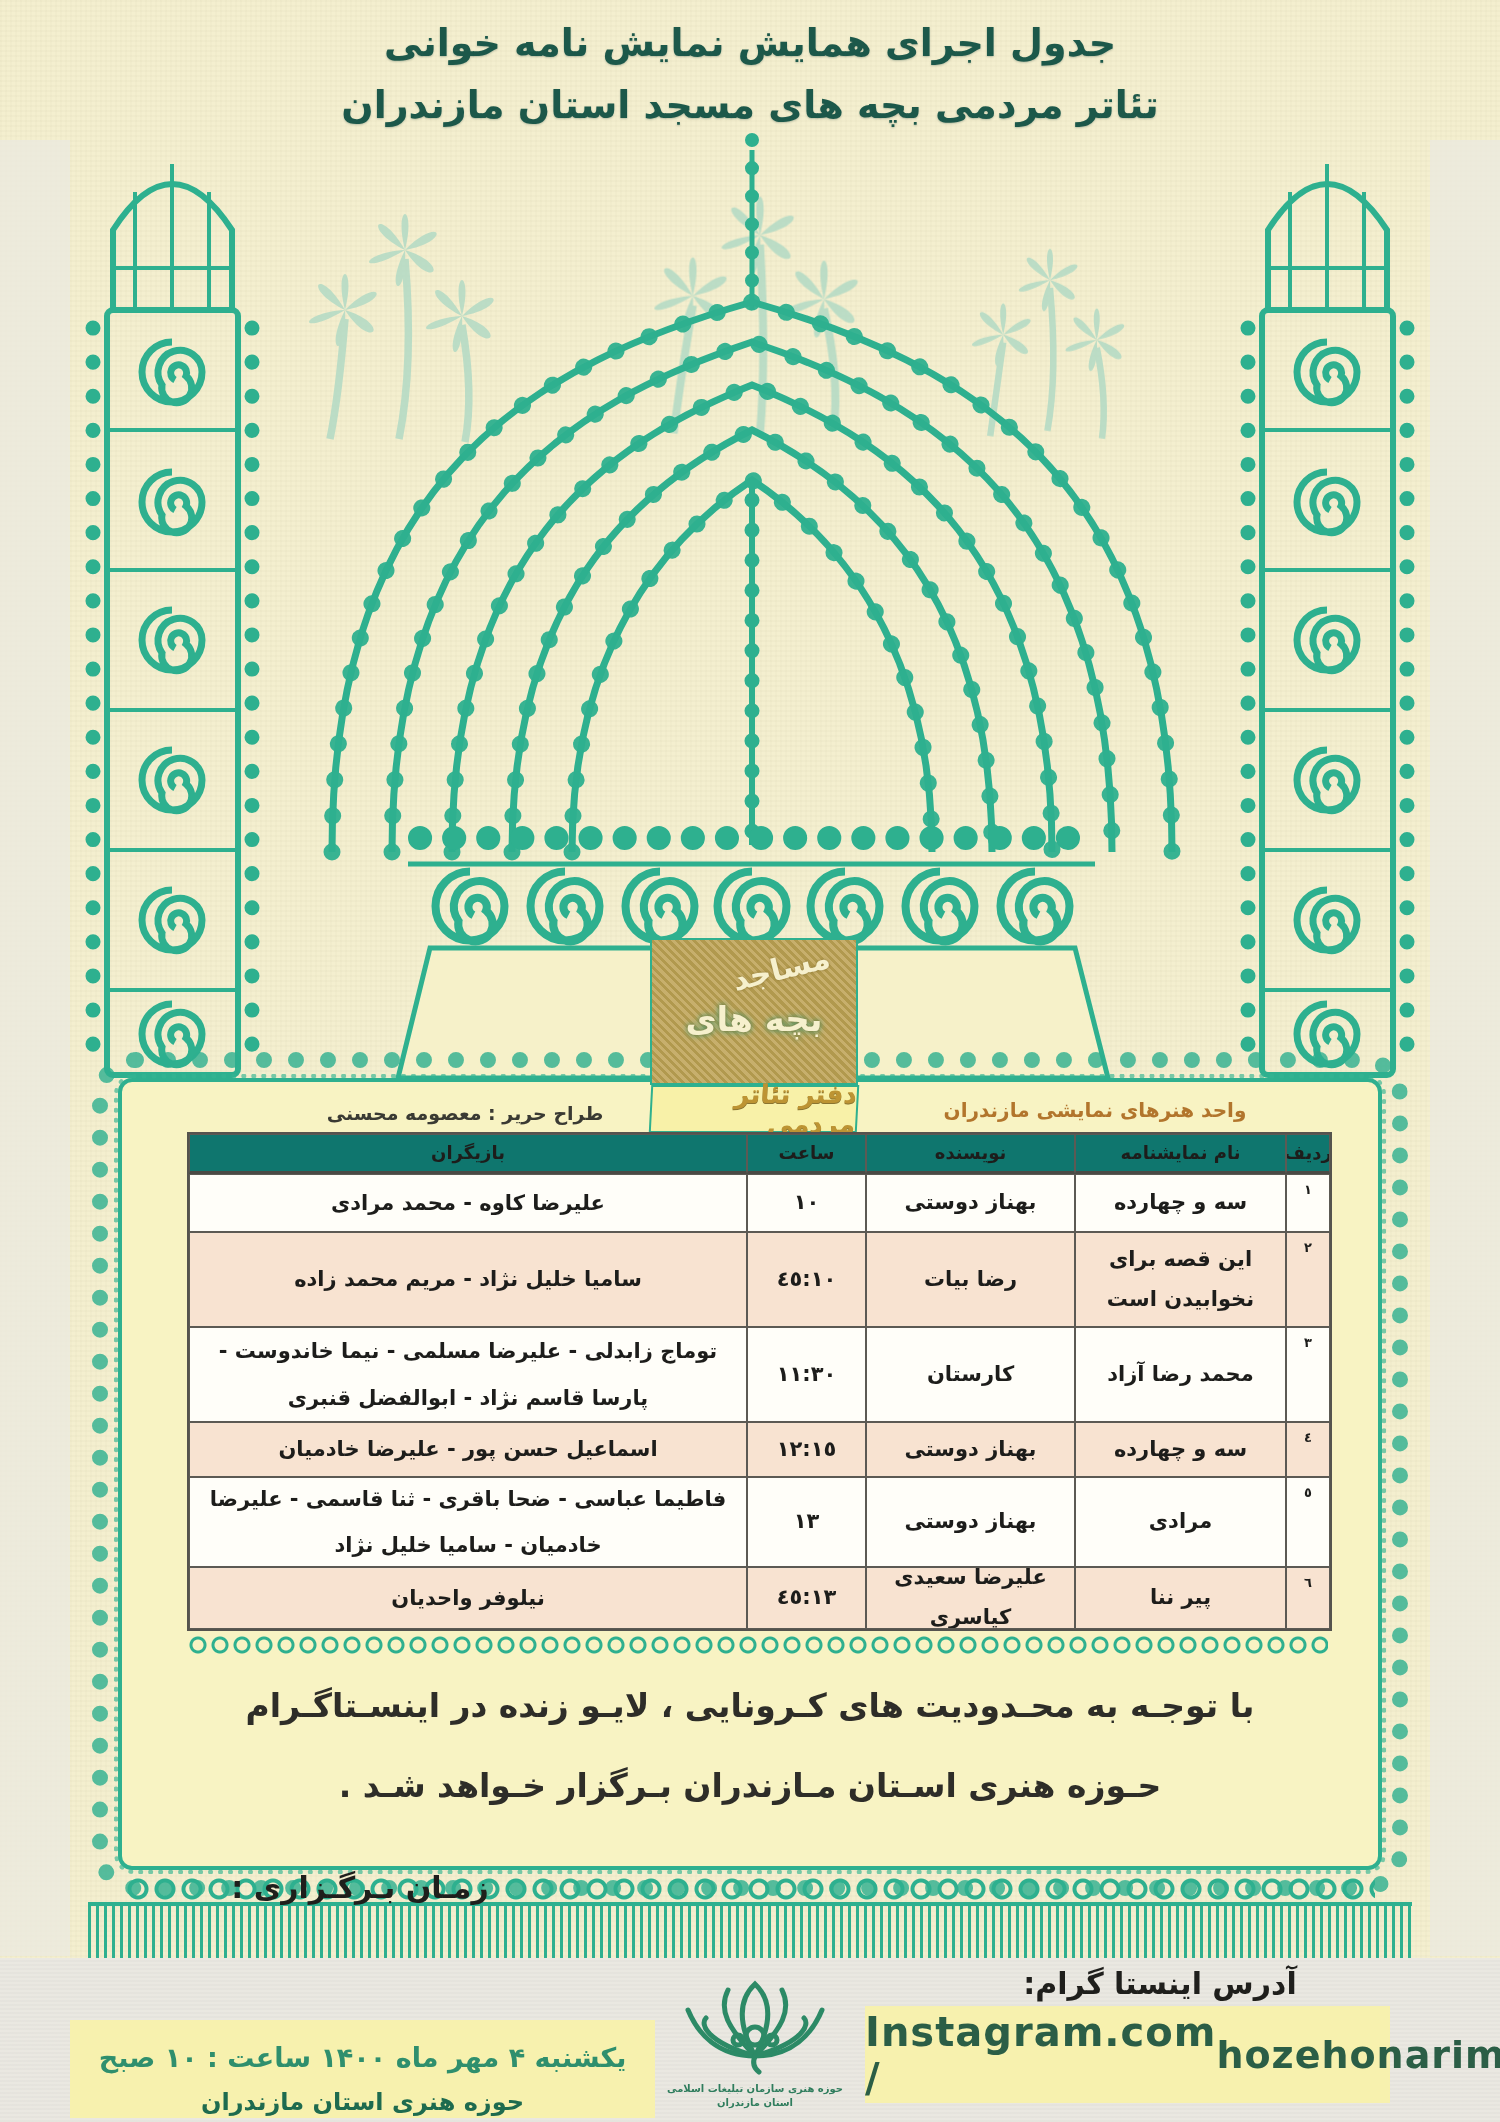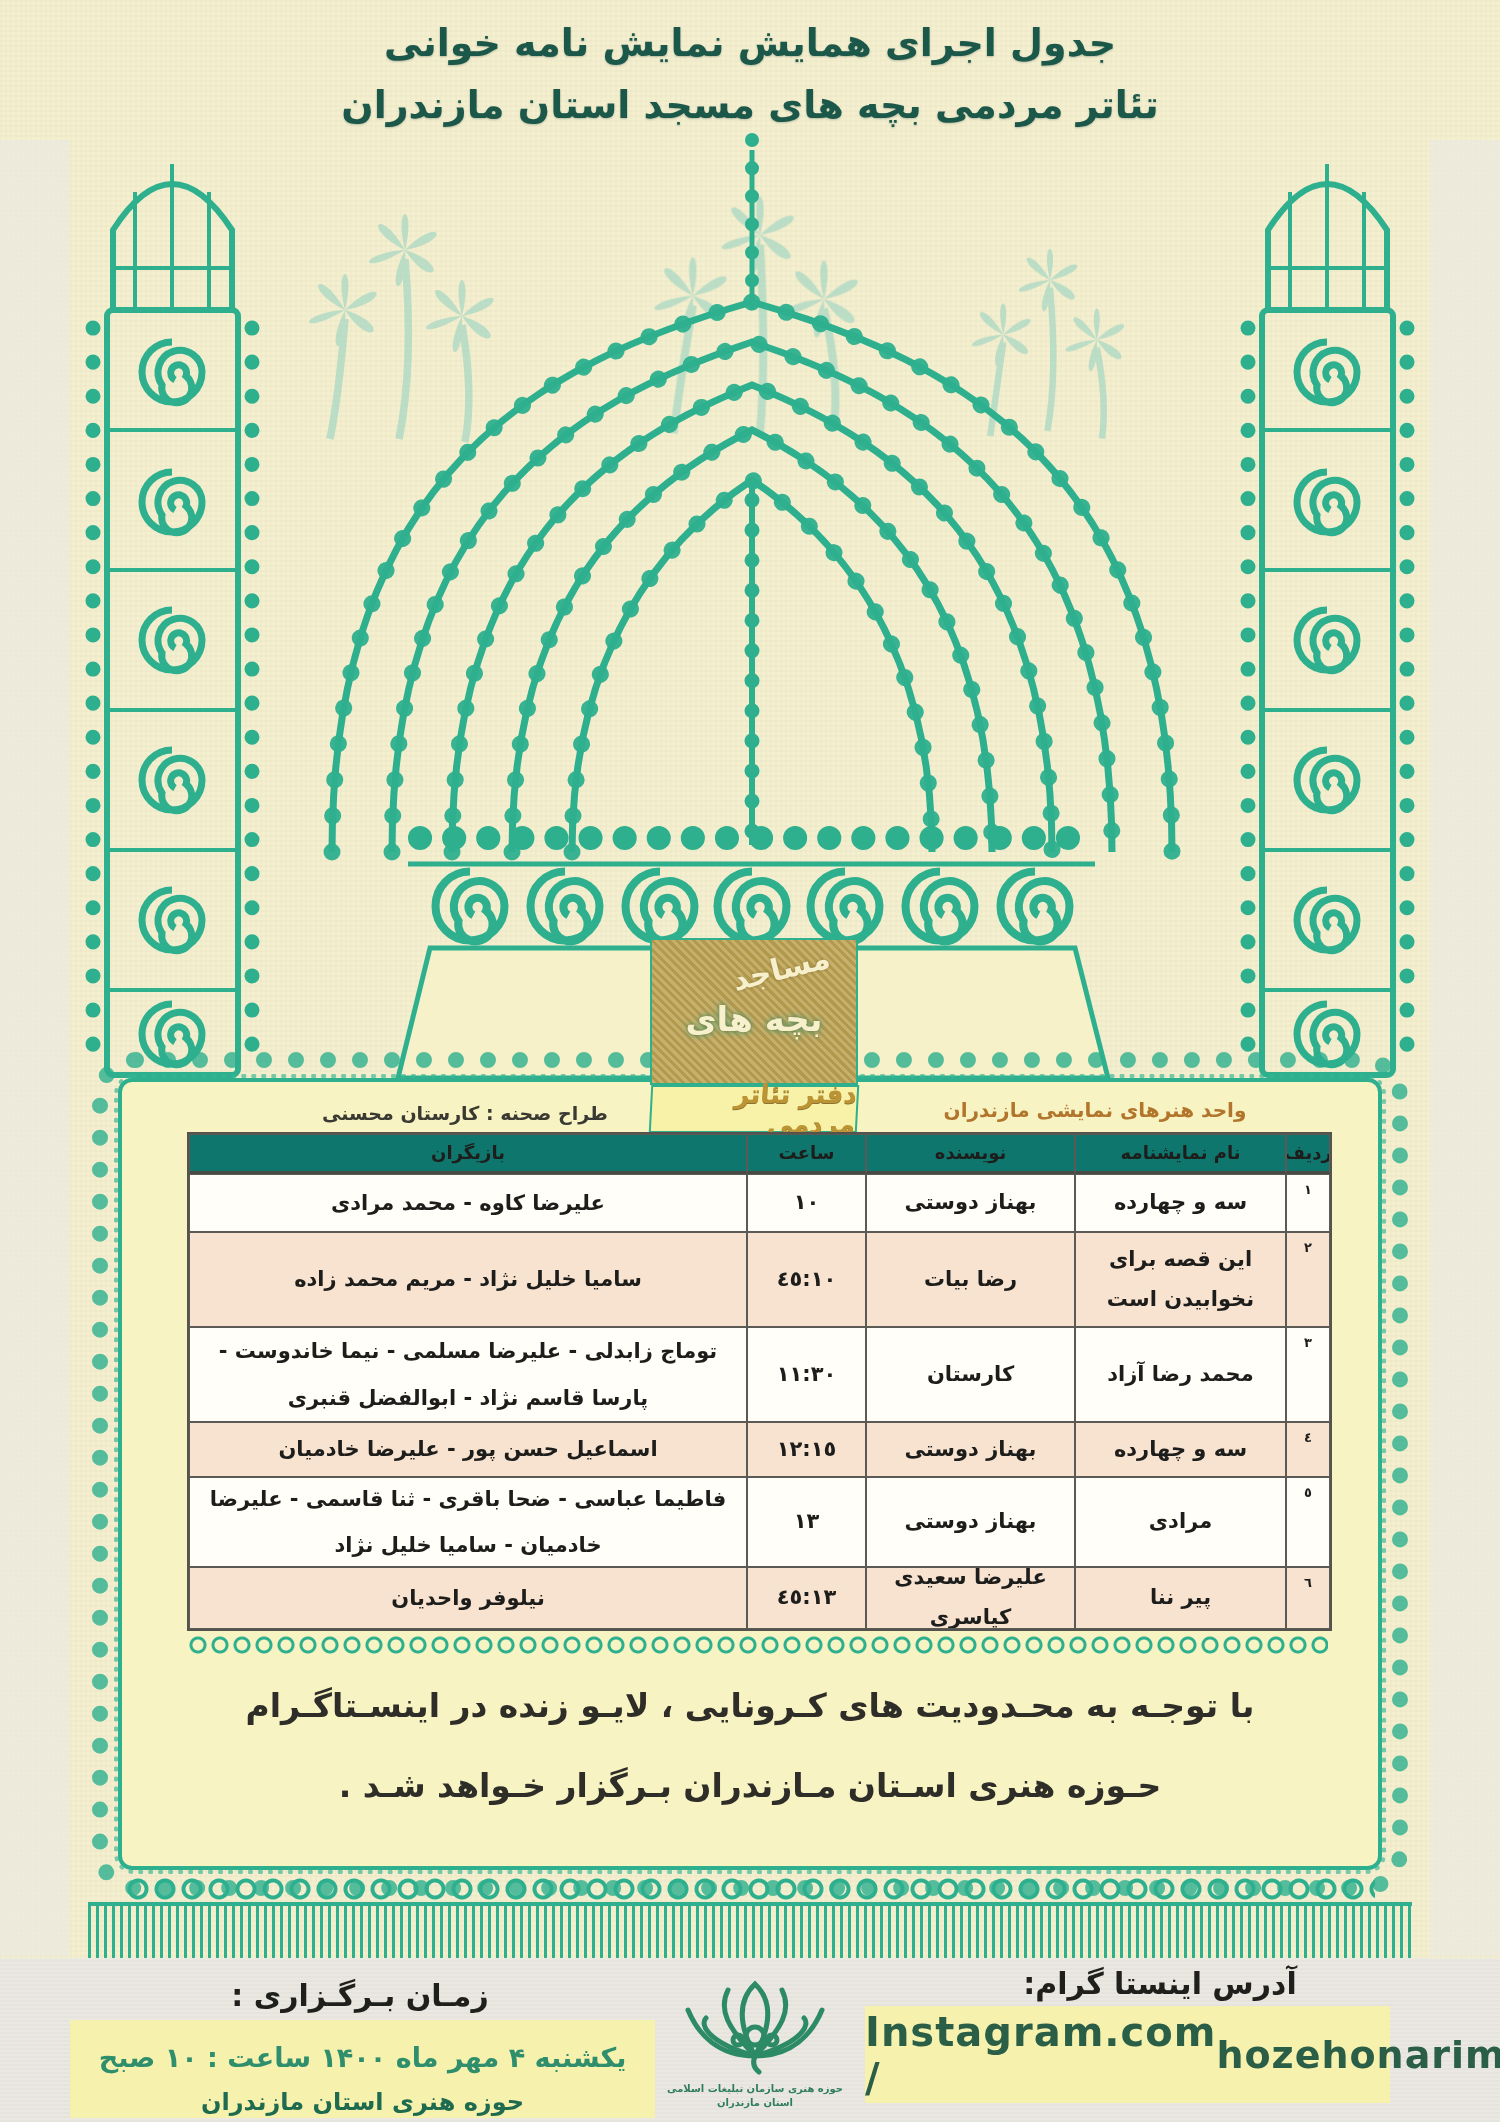--- a/index.html
+++ b/index.html
@@ -80,21 +80,21 @@
   .footer-band{position:absolute;left:0;top:1958px;width:1500px;height:164px;background:#eae8e1;
     background-image:repeating-linear-gradient(0deg, rgba(0,0,0,.02) 0 2px, transparent 2px 4px);}
 
   .insta-heading{position:absolute;left:930px;top:1966px;width:460px;text-align:center;
     color:#1f1f1c;font-size:30px;font-weight:900;direction:rtl;}
   .insta-box{position:absolute;left:865px;top:2006px;width:525px;height:97px;background:#f7f1ae;
     display:flex;flex-direction:row;align-items:center;justify-content:space-around;padding:4px 0;box-sizing:border-box;}
   .insta-box .u1{color:#2b5e46;font-size:40px;font-weight:900;letter-spacing:1px;}
   .insta-box .u2{color:#2b5e46;font-size:38px;font-weight:900;letter-spacing:1px;}
 
-  .sched-heading{position:absolute;left:160px;top:1978px;width:400px;text-align:center;
+  .sched-heading{position:absolute;left:160px;top:1870px;width:400px;text-align:center;
     color:#1f1f1c;font-size:30px;font-weight:900;direction:rtl;}
   .sched-box{position:absolute;left:70px;top:2020px;width:585px;height:98px;background:#f7f1ae;
     display:flex;flex-direction:column;align-items:center;justify-content:space-around;padding:22px 0;box-sizing:border-box;direction:rtl;}
   .sched-box .d1{color:#2f8f6d;font-size:27px;font-weight:900;}
   .sched-box .d2{color:#1e6b4f;font-size:24px;font-weight:900;margin-top:15px;}
 
   .org-logo{position:absolute;left:660px;top:1978px;width:190px;height:144px;text-align:center;}
   .org-logo .cap{font-size:10px;color:#2f7d5d;font-weight:bold;line-height:14px;direction:rtl;}
 </style>
 </head>
@@ -203,21 +203,21 @@
 
   <div class="panel-frame"></div>
 
   <div class="badge" dir="rtl">
     <span class="l1">مساجد</span>
     <span class="l2">بچه های</span>
   </div>
   <div class="badge-strip" dir="rtl">دفتر تئاتر مردمی</div>
 
   <div class="unit-label" dir="rtl">واحد هنرهای نمایشی مازندران</div>
-  <div class="designer-label" dir="rtl">طراح صحنه : کارستان محسنی</div>
+  <div class="designer-label" dir="rtl">طراح حریر : معصومه محسنی</div>
 
   <div class="sched-table">
     <div class="cell head">ردیف</div>
     <div class="cell head">نام نمایشنامه</div>
     <div class="cell head">نویسنده</div>
     <div class="cell head">ساعت</div>
     <div class="cell head">بازیگران</div>
 
     <div class="cell no white">۱</div>
     <div class="cell white">سه و چهارده</div>

